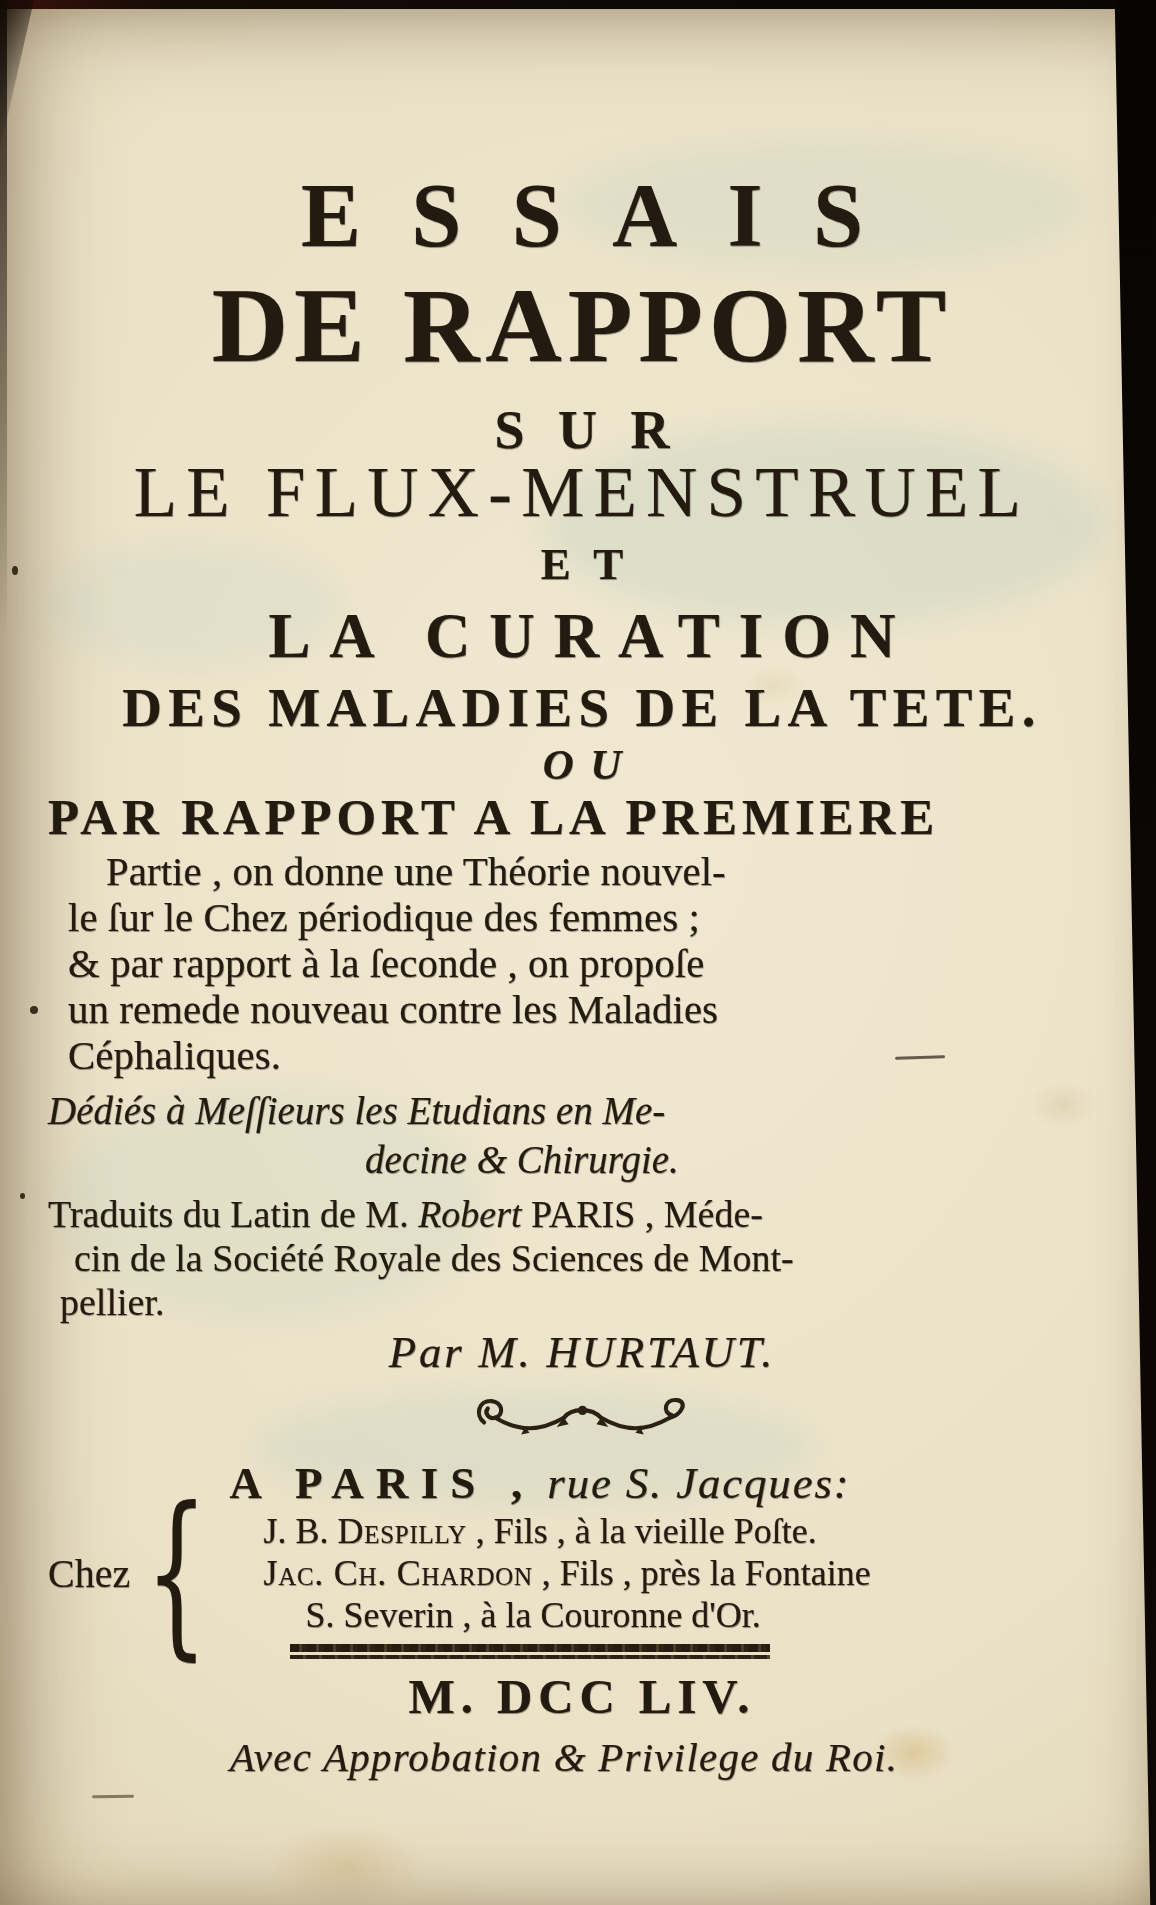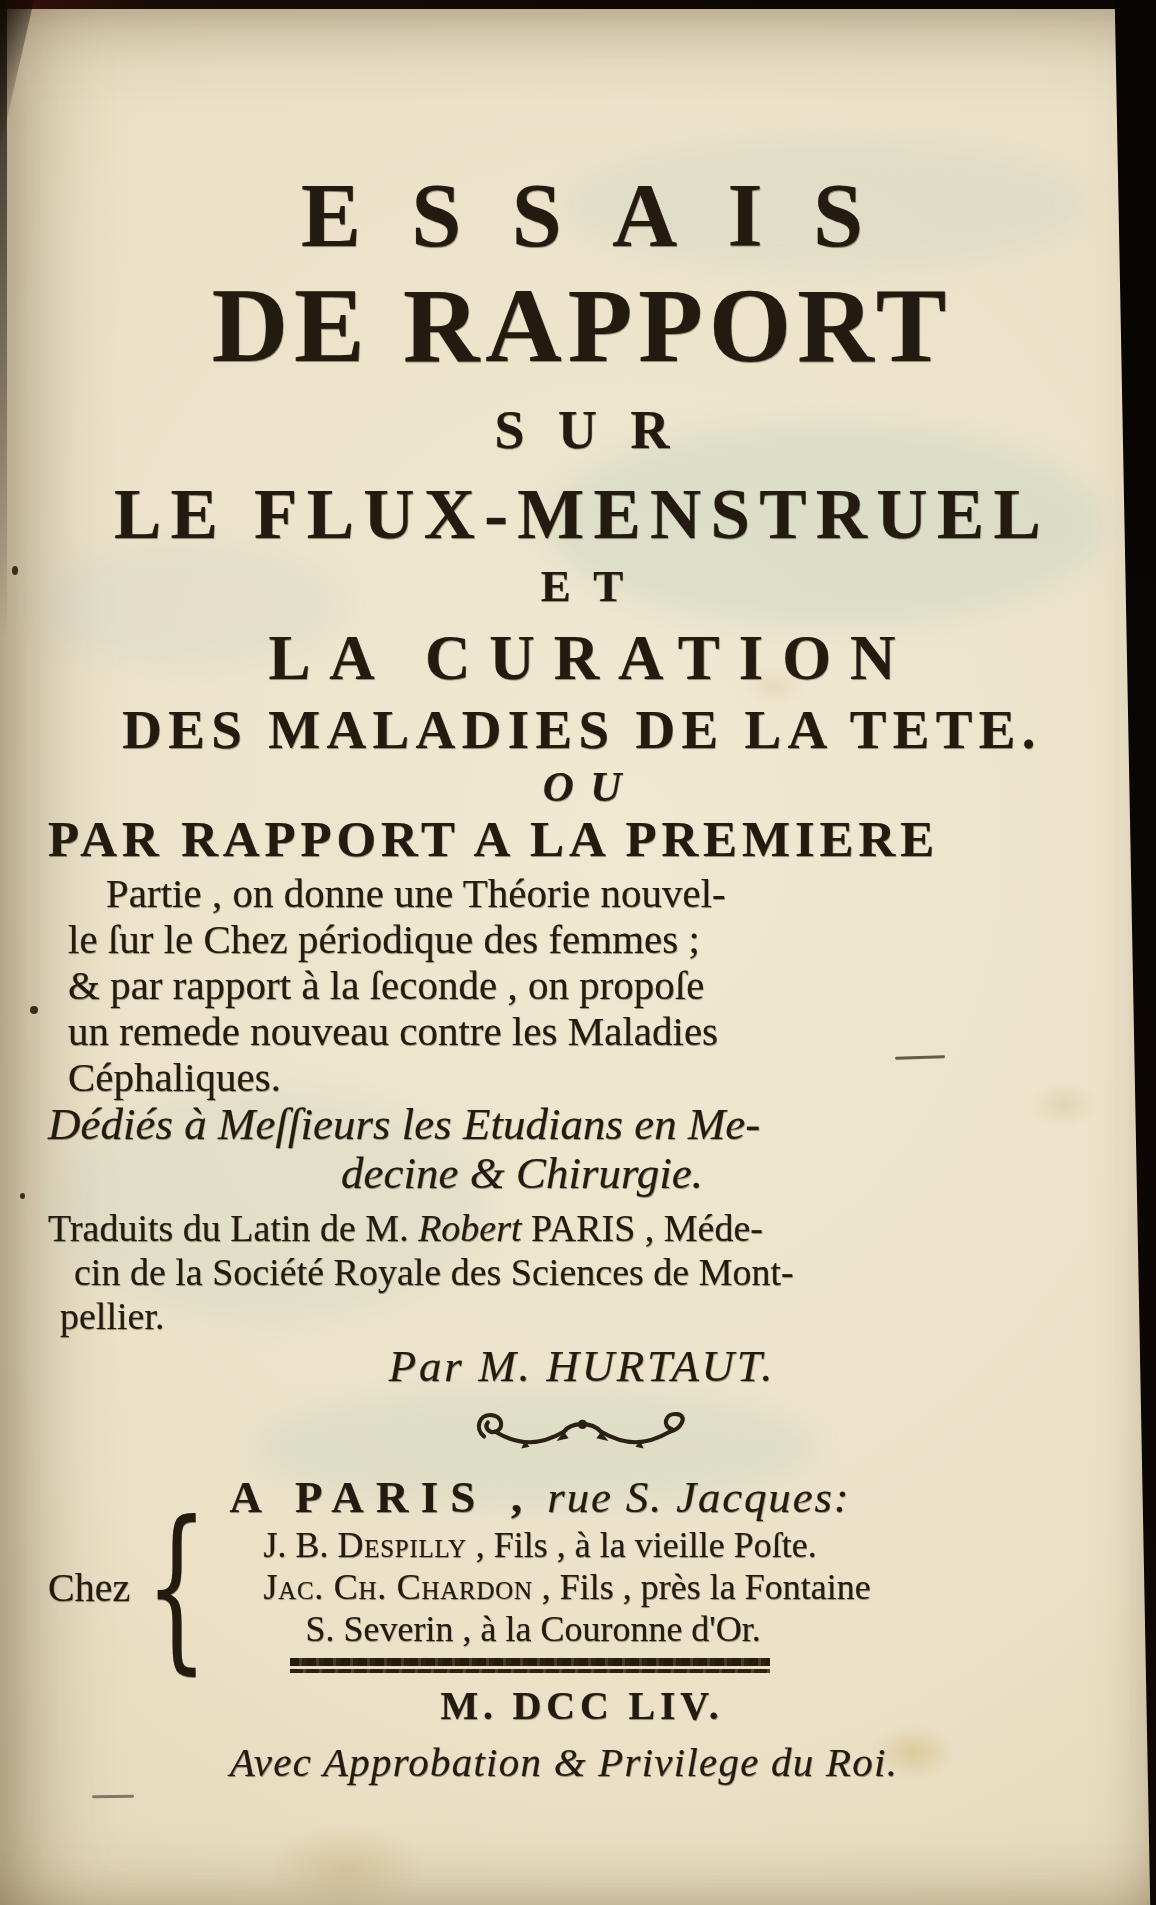--- a/index.html
+++ b/index.html
@@ -49,30 +49,30 @@
   .speck{position:absolute;background:#3a2d1d;border-radius:50%;}
   .speck.s1{top:566px;left:12px;width:6px;height:9px;}
   .speck.s2{top:1006px;left:30px;width:8px;height:8px;}
   .speck.s3{top:1193px;left:20px;width:5px;height:6px;}
   
   .content{position:absolute;inset:0;padding:130px 40px 0 48px;text-align:center;}
   .ink{color:#241b10;text-shadow:.6px .7px .7px rgba(36,26,14,.45), -.4px 0 .5px rgba(36,26,14,.25);}
   .t-essais{font-size:90px;line-height:1;font-weight:700;letter-spacing:.56em;padding-left:.56em;margin-top:41px;}
   .t-medecine{font-size:106px;line-height:1;font-weight:700;letter-spacing:.055em;margin-top:12px;}
   .t-sur{font-size:54px;line-height:1;font-weight:700;letter-spacing:.62em;padding-left:.62em;margin-top:24px;}
-  .t-flux{font-size:71px;line-height:1;font-weight:700;letter-spacing:.13em;margin-top:22px;}
+  .t-flux{font-size:71px;line-height:1;font-weight:400;letter-spacing:.13em;}
   .t-et{font-size:45px;line-height:1;font-weight:700;letter-spacing:.5em;padding-left:.5em;margin-top:14px;}
   .t-curation{font-size:63px;line-height:1;font-weight:700;letter-spacing:.30em;padding-left:.3em;margin-top:18px;}
   .t-maladies{font-size:55px;line-height:1;font-weight:700;letter-spacing:.115em;margin-top:12px;}
   .s-ou{font-size:43px;line-height:1;font-style:italic;font-weight:700;letter-spacing:.38em;padding-left:.38em;margin-top:8px;}
   .s-heading{font-size:51px;line-height:1;font-weight:700;letter-spacing:.095em;margin-top:6px;text-align:left;}
   .s-para{font-size:41px;line-height:46px;text-align:left;margin-top:5px;padding-left:20px;}
   .s-para .first{padding-left:38px;display:block;}
   .s-para span{display:block;}
-  .ded{font-size:45px;line-height:49px;font-style:italic;margin-top:0;text-align:left;}
+  .ded{font-size:39px;line-height:49px;font-style:italic;margin-top:8px;text-align:left;}
   .ded .c{text-align:center;display:block;padding-right:120px;}
   .trad{font-size:38px;line-height:44px;text-align:left;margin-top:8px;}
   .trad span{display:block;}
   .trad .l2{padding-left:26px;}
   .trad .l3{padding-left:12px;}
   .trad .it{display:inline;font-style:italic;}
   .trad .pre,.trad .post{display:inline;}
   .author{font-size:45px;line-height:1;font-style:italic;letter-spacing:.06em;margin-top:6px;}
   .orn{margin-top:14px;height:52px;}
   .city-line{font-size:45px;line-height:1;margin-top:20px;transform:translateX(-42px);}
@@ -84,21 +84,21 @@
   .publist{font-size:36px;line-height:42px;flex:1 1 auto;margin-left:44px;}
   .publist .line{display:block;}
   .publist .l3{padding-left:42px;}
   .sc{font-variant:small-caps;letter-spacing:.02em;}
   .rule{width:480px;height:16px;margin:8px auto 0;transform:translateX(-52px);
     background:
       repeating-linear-gradient(90deg,#271e12 0 7px,#40true 0),
       none;}
   .rule .bar1{height:8px;background:repeating-linear-gradient(90deg,#251c10 0 9px,#4a3b26 9px 12px,#2b2114 12px 17px);}
   .rule .bar2{height:4px;margin-top:3px;background:repeating-linear-gradient(90deg,#2b2115 0 13px,#51412a 13px 16px);}
-  .year{font-size:40px;line-height:1;font-weight:700;letter-spacing:.12em;margin-top:12px;}
+  .year{font-size:49px;line-height:1;font-weight:700;letter-spacing:.12em;margin-top:12px;}
   .priv{font-size:41px;line-height:1;font-style:italic;letter-spacing:.03em;margin-top:16px;transform:translateX(-18px);}
 </style>
 </head>
 <body>
 
 <div class="sheet">
   <div class="ghost g1"></div>
   <div class="ghost g2"></div>
   <div class="ghost g3"></div>
   <div class="ghost g4"></div>

